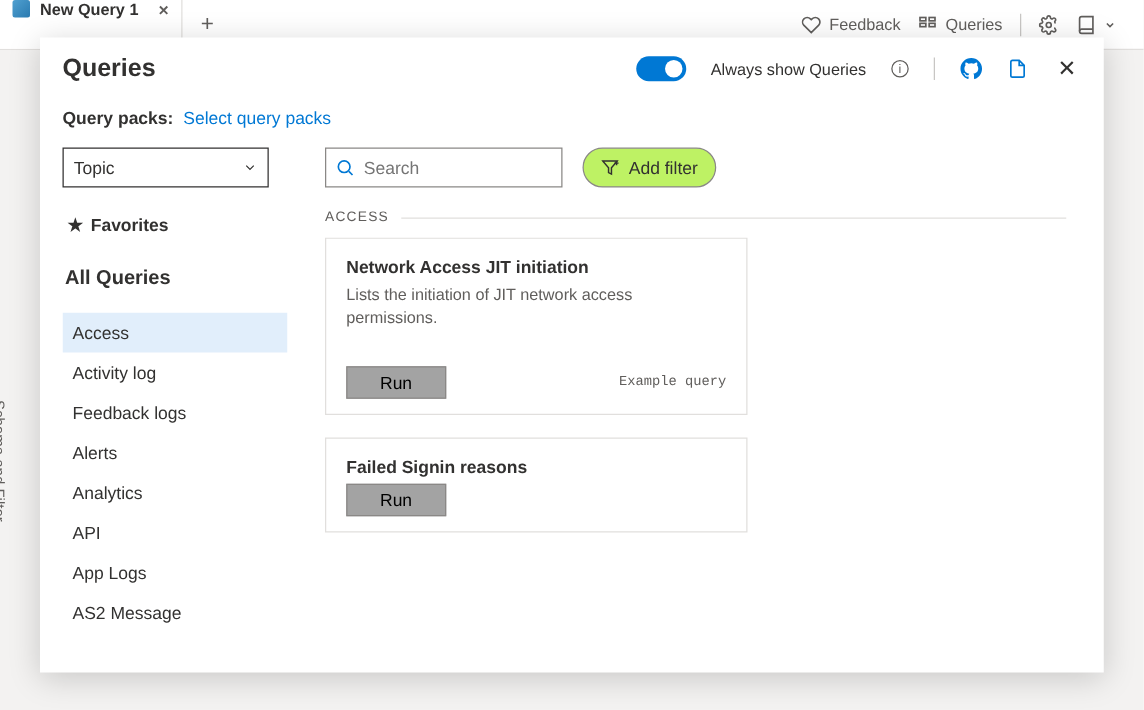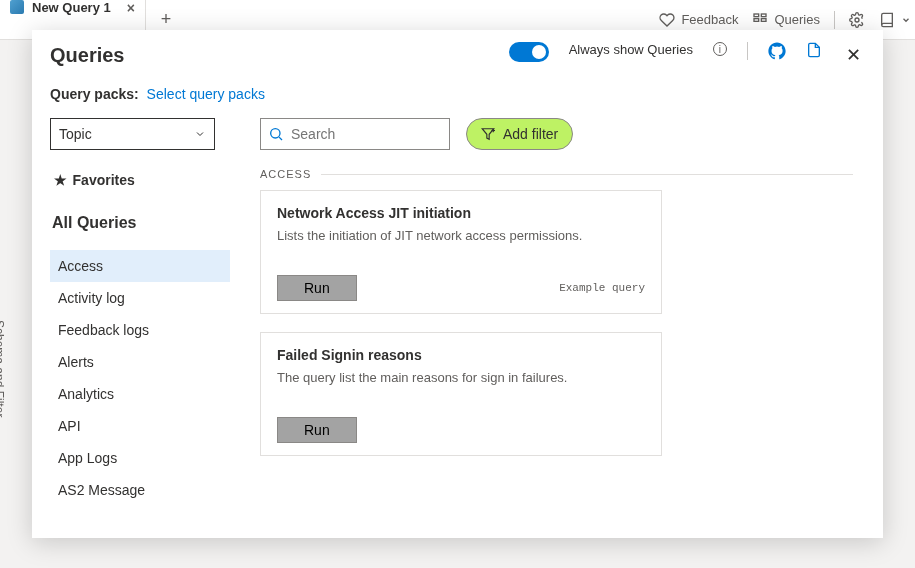--- a/index.html
+++ b/index.html
@@ -40,21 +40,21 @@
       background: linear-gradient(135deg,#50a0d0,#2a7ab0);
       border-radius: 2px;
     }
     .bg-tab-close { color: #605e5c; font-size: 14px; cursor: pointer; margin-left: 8px;}
     .bg-newtab { width: 40px; text-align:center; color:#605e5c; font-size:18px; cursor:pointer;}
     .bg-header-right {
       margin-left: auto;
       display: flex;
       align-items: center;
       gap: 14px;
-      padding-right: 4px;
+      padding-right: 22px;
       color: #605e5c;
       font-size: 13px;
     }
     .bg-hr-item { display:flex; align-items:center; gap:6px; cursor:pointer;}
     .bg-hr-divider { width:1px; height:18px; background:#c8c6c4;}
     .vertical-label {
       position: absolute;
       left: 6px; top: 320px;
       transform: rotate(90deg);
       transform-origin: left top;
@@ -73,21 +73,21 @@
       overflow: hidden;
     }
     .modal-header {
       display: flex;
       justify-content: space-between;
       align-items: center;
       padding: 12px 18px 0 18px;
     }
     .modal-title { font-size: 20px; font-weight: 600; }
     .modal-header-right {
-      display: flex; gap: 20px;
+      display: flex; align-items: center; gap: 20px;
       color: #323130;
     }
     .toggle {
       width: 40px; height: 20px;
       background: #0078d4;
       border-radius: 10px;
       position: relative;
       cursor: pointer;
     }
     .toggle::after {
@@ -211,21 +211,21 @@
     }
     .section-header .line { flex:1; height:1px; background:#e1dfdd;}
     .results {
       flex:1; overflow-y:auto;
       padding-right:8px;
     }
     .card {
       border:1px solid #e1dfdd;
       padding:14px 16px 12px 16px;
       margin-bottom:18px;
-      width:402px;
+      width:338px;
     }
     .card-title { font-weight:600; font-size:14px; margin-bottom:6px;}
     .card-desc { font-size:13px; color:#605e5c; margin-bottom:30px; line-height:1.4;}
     .card-footer { display:flex; justify-content:space-between; align-items:center;}
     .run-btn {
       border:1px solid #8a8886;
       background:#a3a3a3;
       padding:4px 26px;
       font-size:14px;
       cursor:pointer;
@@ -359,21 +359,20 @@
           <div class="card">
             <div class="card-title">Network Access JIT initiation</div>
             <div class="card-desc">Lists the initiation of JIT network access permissions.</div>
             <div class="card-footer">
               <button class="run-btn">Run</button>
               <span class="example-tag">Example query</span>
             </div>
           </div>
           <div class="card">
             <div class="card-title">Failed Signin reasons</div>
-            <div class="card-desc">The query list the main reasons for sign in failures.</div>
             <div class="card-footer">
               <button class="run-btn">Run</button>
             </div>
           </div>
         </div>
     </div>
   </div>
 </div>
 
 </body></html>

